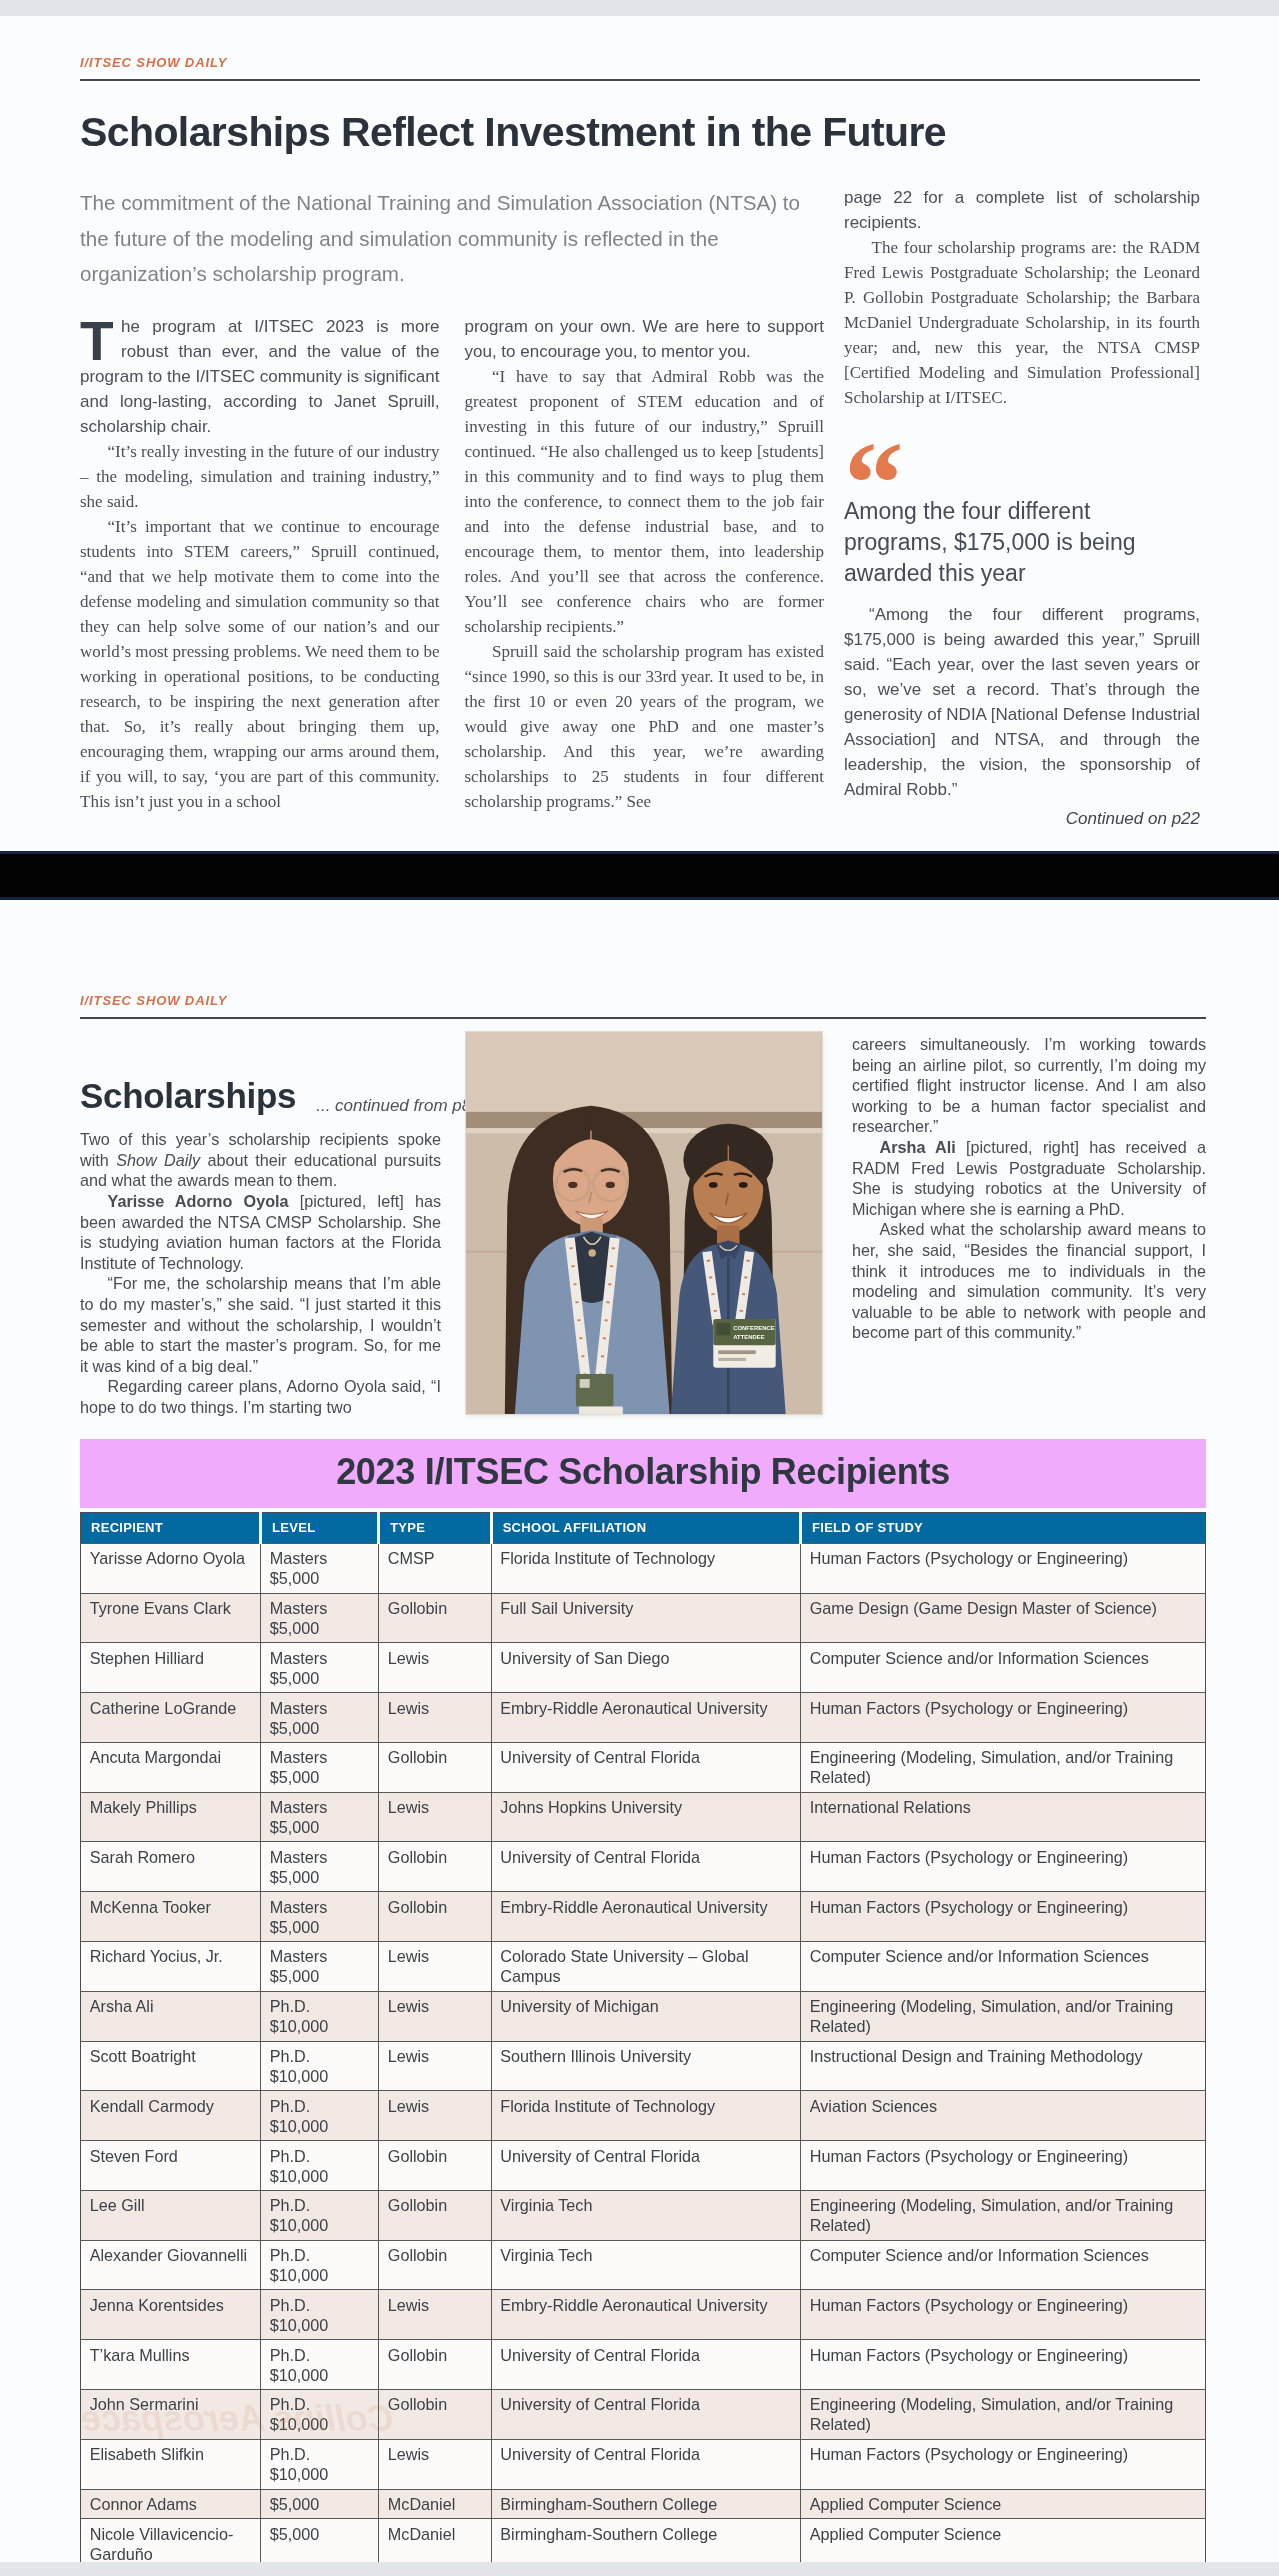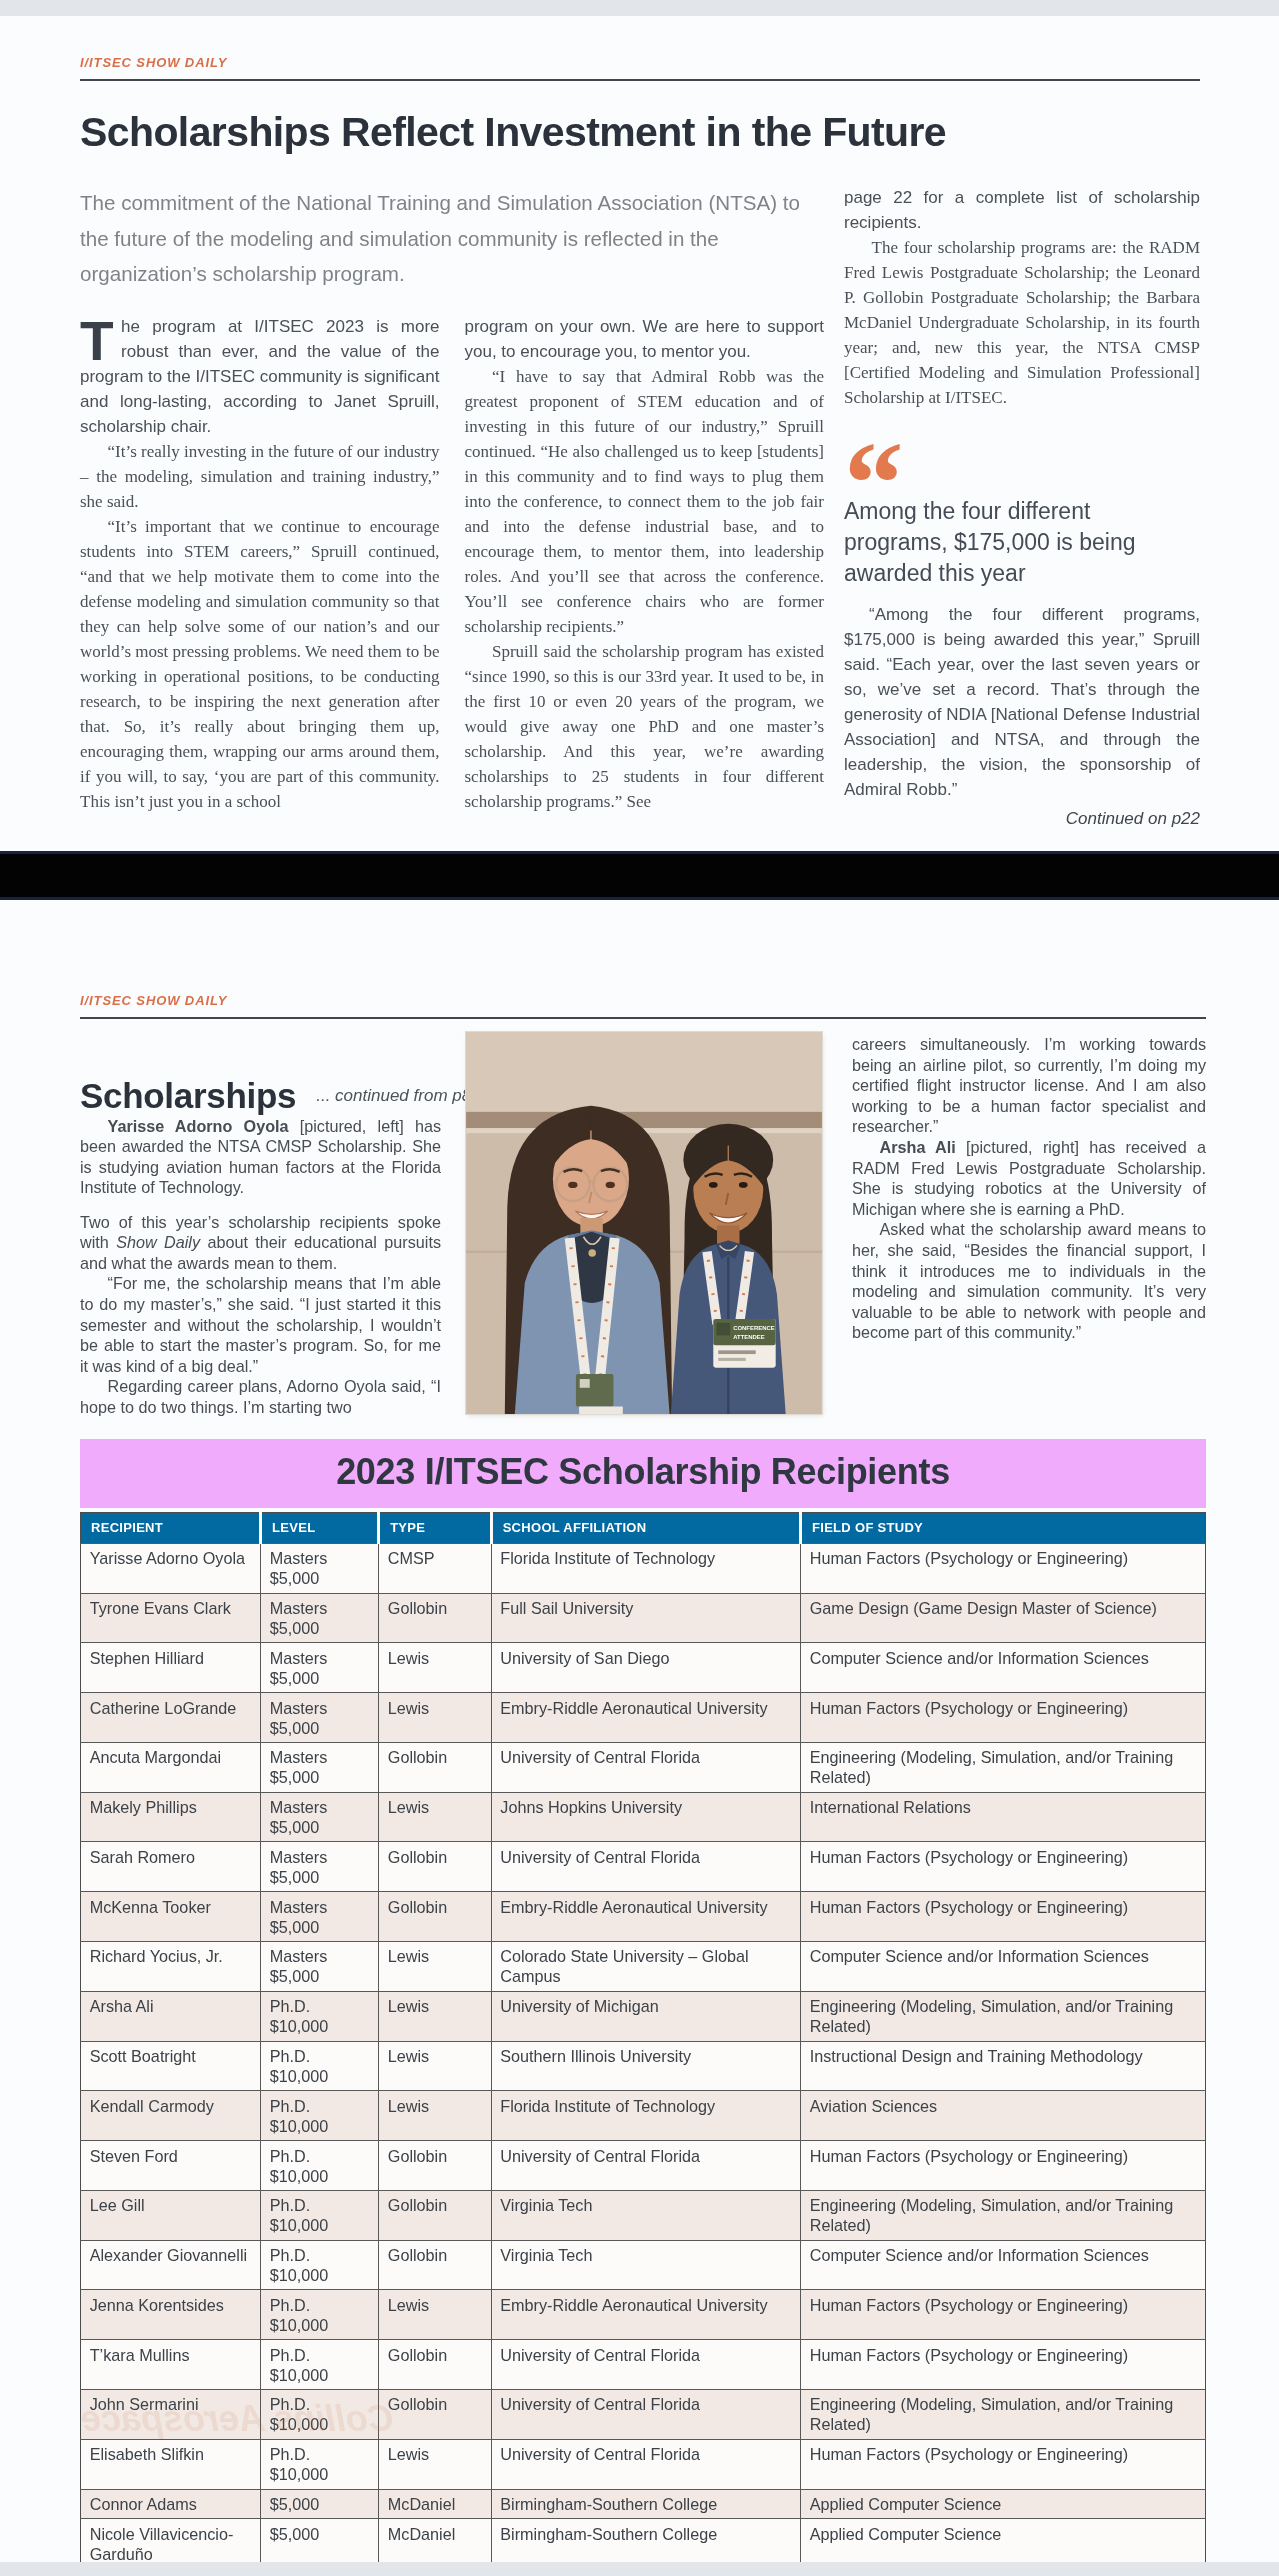--- a/index.html
+++ b/index.html
@@ -30,21 +30,21 @@
   .pq-mark{font-family:"Liberation Serif",serif;font-weight:700;font-size:119px;line-height:0.92;height:60px;overflow:hidden;color:#e27a4e;margin-top:19px;}
   .pq-headline{font-size:23px;line-height:1.35;color:#454c55;margin:6.2px 0 0 0;font-weight:400;}
   .pq-body{margin-top:13.7px;text-indent:25px;}
   .pq-continued{margin-top:6.2px;font-size:17px;font-style:italic;color:#3f454c;text-align:right;}
 
   .p2-header{padding-top:94px;}
   .p2-content{display:flex;margin-top:7.5px;}
   .p2-colL{width:361px;}
   .p2-photo{width:356px;margin:5px 0 0 25px;}
   .p2-colR{flex:1;margin-left:30px;min-width:0;}
-  .section-head{margin:49px 0 0 0;display:flex;align-items:center;gap:20px;}
+  .section-head{margin:49px 0 0 0;display:flex;align-items:flex-end;gap:20px;}
   .section-title{font-size:35px;font-weight:700;color:#2b323b;letter-spacing:-0.3px;}
   .section-cont{font-size:17px;font-style:italic;color:#4d5258;white-space:nowrap;}
   .p2 .body-p, .p2-p{font-size:16.2px;line-height:20.6px;color:#474d53;text-align:justify;margin:0;}
   .p2-first{margin-top:13.7px;}
   .p2-p.indent{text-indent:27.5px;}
   .p2-colR .p2-p:first-child{margin-top:7.5px;}
 
   .photo-frame{width:356px;height:382px;outline:0.6px solid #e0dad2;box-shadow:1.2px 1.9px 5px rgba(90,80,70,0.18);}
 
   .table-section{margin-top:21px;position:relative;}
@@ -104,22 +104,22 @@
     <div class="masthead">I/ITSEC SHOW DAILY</div>
     <div class="mast-rule"></div>
   </div>
 
   <div class="p2-content">
     <div class="p2-colL">
       <div class="section-head">
         <span class="section-title">Scholarships</span>
         <span class="section-cont">... continued from p8</span>
       </div>
+      <p class="p2-p p2-first"><span>Two of this year’s scholarship recipients spoke with </span><i>Show Daily</i><span> about their educational pursuits and what the awards mean to them.</span></p>
       <p class="p2-p indent"><b>Yarisse Adorno Oyola</b><span> [pictured, left] has been awarded the NTSA CMSP Scholarship. She is studying aviation human factors at the Florida Institute of Technology.</span></p>
-      <p class="p2-p p2-first"><span>Two of this year’s scholarship recipients spoke with </span><i>Show Daily</i><span> about their educational pursuits and what the awards mean to them.</span></p>
       <p class="p2-p indent">“For me, the scholarship means that I’m able to do my master’s,” she said. “I just started it this semester and without the scholarship, I wouldn’t be able to start the master’s program. So, for me it was kind of a big deal.”</p>
       <p class="p2-p indent">Regarding career plans, Adorno Oyola said, “I hope to do two things. I’m starting two</p>
     </div>
 
     <div class="p2-photo">
       <svg class="photo-frame" viewBox="0 0 570 612">
         <rect x="0" y="0" width="570" height="612" fill="#cfbeae"></rect>
         <rect x="0" y="0" width="570" height="128" fill="#d9cabb"></rect>
         <rect x="0" y="128" width="570" height="26" fill="#a18b77"></rect>
         <rect x="0" y="154" width="570" height="8" fill="#e2d6c8"></rect>

